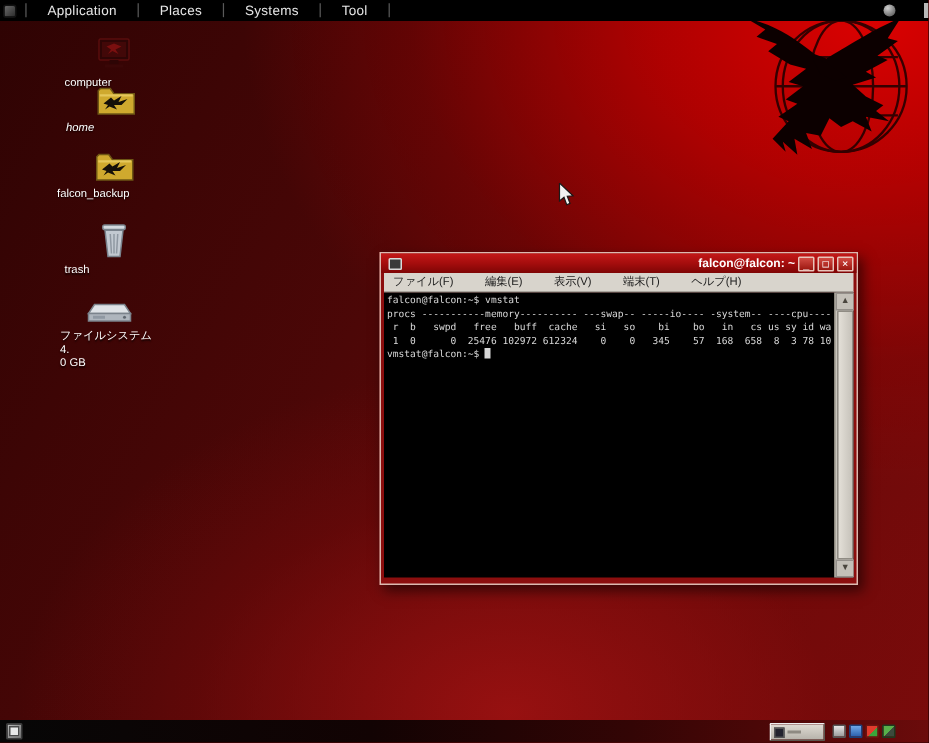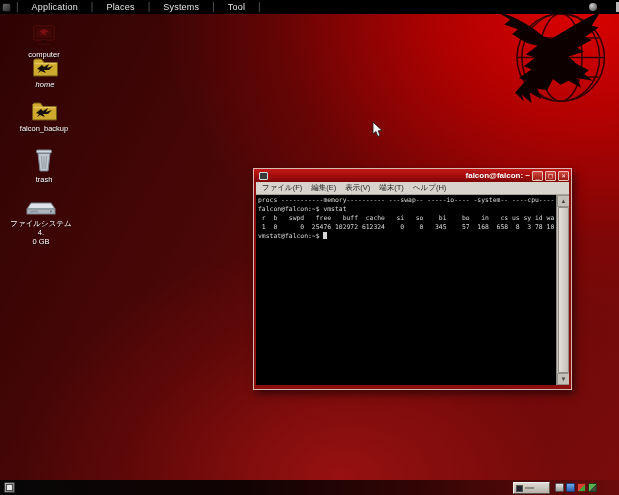--- a/index.html
+++ b/index.html
@@ -32,24 +32,25 @@
   }
   #tb-tray-circle {
     width:8px; height:8px; border-radius:50%; margin-left:auto; margin-right:22px;
     background:radial-gradient(circle at 35% 30%, #cfcfcf, #7d7d7d 60%, #4a4a4a);
   }
   #tb-edge-sliver { position:absolute; right:0; top:2px; width:3px; height:10px; background:#b9b9b9; }
   
   #falcon-logo { position:absolute; left:483px; top:6px; width:136px; height:104px; }
   
   .desk-icon {
-    position:absolute; width:66px; text-align:center;
+    position:absolute; width:66px; text-align:left;
     color:#fff; font-size:7.5px; line-height:9px;
     text-shadow:0 1px 1px rgba(0,0,0,0.8);
     cursor:default;
+    margin-left:32px;
   }
   .desk-icon svg { display:block; margin:0 auto 2px auto; }
   
   #terminal-window {
     position:absolute; left:253px; top:168px; width:319px; height:222px;
     background:#8c0e0e;
     border:1px solid #dcb9b0;
     box-shadow:3px 4px 8px rgba(0,0,0,0.55);
   }
   #term-titlebar {
@@ -67,21 +68,21 @@
   .win-btn {
     width:11px; height:10px; margin-left:2px;
     background:linear-gradient(180deg,#d24a42,#9c1710);
     border:1px solid #e8c4ba; border-radius:1px;
     color:#fff; font-size:7px; line-height:9px; text-align:center;
     font-family:"DejaVu Sans Mono", monospace;
   }
   #term-menubar {
     height:13px; margin:0 2px; background:#d8d4cc;
     border-bottom:1px solid #a9a59d;
-    display:flex; align-items:center; gap:9px; padding-left:6px;
+    display:flex; align-items:center; gap:21px; padding-left:6px;
     font-size:7.5px; color:#1d1d1d; white-space:nowrap;
   }
   #term-area {
     position:relative; margin:0 2px 2px 2px; height:190px;
     background:#000; overflow:hidden;
   }
   #term-screen {
     position:absolute; left:0; top:0; right:13px; bottom:0;
     padding:1px 0 0 2px;
   }
@@ -237,22 +238,22 @@
     </div>
     <div id="term-menubar">
       <span>ファイル(F)</span>
       <span>編集(E)</span>
       <span>表示(V)</span>
       <span>端末(T)</span>
       <span>ヘルプ(H)</span>
     </div>
     <div id="term-area">
       <div id="term-screen">
+        <div class="term-line">falcon@falcon:~$ vmstat</div>
         <div class="term-line">procs -----------memory---------- ---swap-- -----io---- -system-- ----cpu----</div>
-        <div class="term-line">falcon@falcon:~$ vmstat</div>
         <div class="term-line"> r  b   swpd   free   buff  cache   si   so    bi    bo   in   cs us sy id wa</div>
         <div class="term-line"> 1  0      0  25476 102972 612324    0    0   345    57  168  658  8  3 78 10</div>
         <div class="term-line"><span>vmstat@falcon:~$ </span><span id="term-cursor"></span></div>
       </div>
       <div id="term-scrollbar">
         <div class="sb-arrow" id="sb-up">▲</div>
         <div id="sb-thumb"></div>
         <div class="sb-arrow" id="sb-down">▼</div>
       </div>
     </div>

